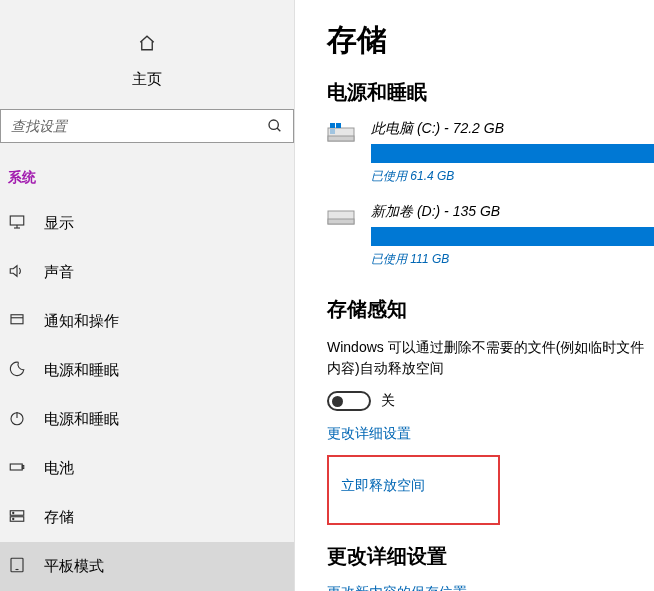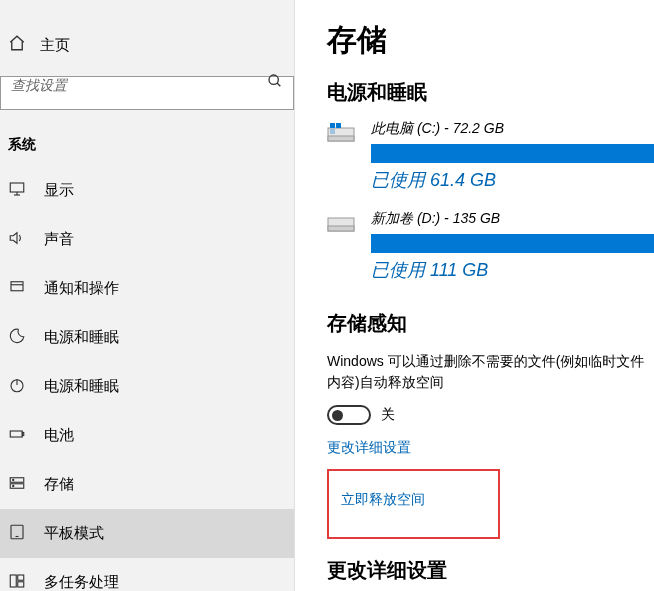--- a/index.html
+++ b/index.html
@@ -21,56 +21,57 @@
       display: flex;
       flex-direction: column;
       padding-top: 30px;
       border-right: 1px solid #e0e0e0;
     }
     .home-row {
       display: flex;
       align-items: center;
       padding: 4px 8px 20px 8px;
       gap: 14px;
+      flex-direction: column;
     }
     .home-row svg {
       width: 18px;
       height: 18px;
     }
     .home-label {
       font-size: 15px;
       color: #000;
     }
     .search-box {
       margin: 0 0px 18px 0px;
       height: 34px;
       border: 1px solid #999;
       background: #fff;
       display: flex;
-      align-items: flex-end;
-      padding: 16px 10px;
+      align-items: flex-start;
+      padding: 8px 10px;
       justify-content: space-between;
     }
     .search-box input {
       border: none;
       outline: none;
       font-size: 14px;
       flex: 1;
       color: #666;
       font-family: inherit;
       font-style: italic;
     }
     .search-box input::placeholder {
       color: #666;
       font-style: italic;
     }
     .section-title {
       font-size: 14px;
       font-weight: bold;
-      color: #000000;
+      color: #a21caf;
       padding: 8px 8px 12px 8px;
     }
     .nav-items {
       display: flex;
       flex-direction: column;
     }
     .nav-item {
       display: flex;
       align-items: center;
       gap: 18px;
@@ -127,21 +128,21 @@
       color: #000;
       margin-bottom: 6px;
     }
     .drive-bar {
       height: 19px;
       background: #0078d4;
       width: 100%;
       margin-bottom: 5px;
     }
     .drive-used {
-      font-size: 18px;
+      font-size: 12px;
       color: #0066b4;
     }
     .sense-desc {
       font-size: 14px;
       color: #000;
       margin-bottom: 12px;
       line-height: 1.5;
     }
     .toggle-row {
       display: flex;

